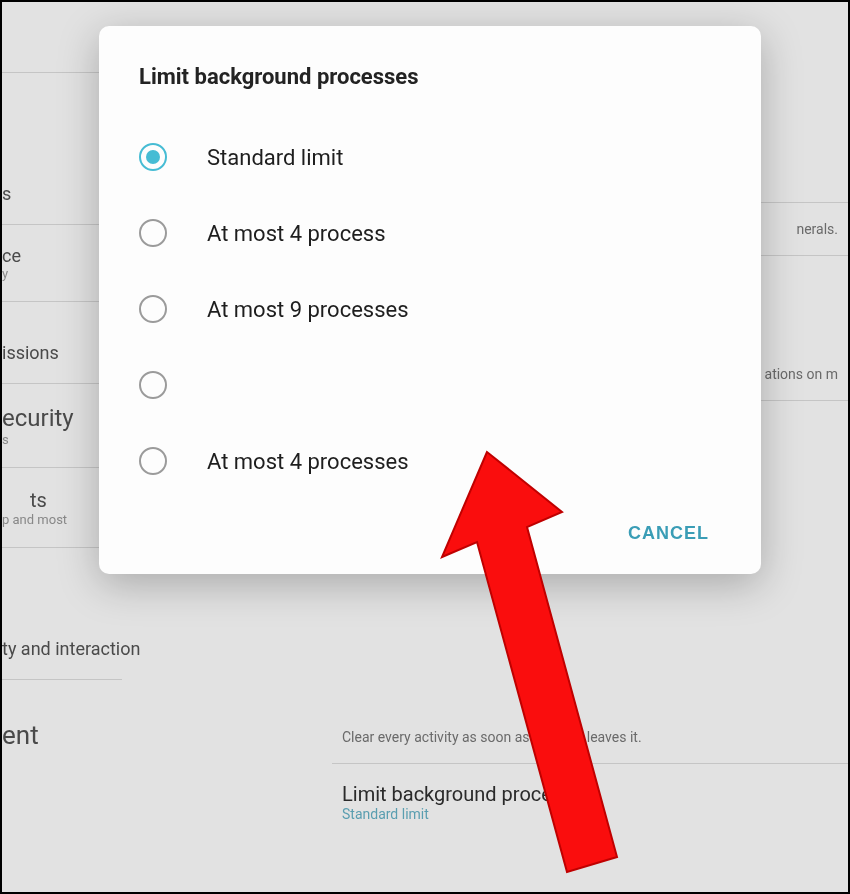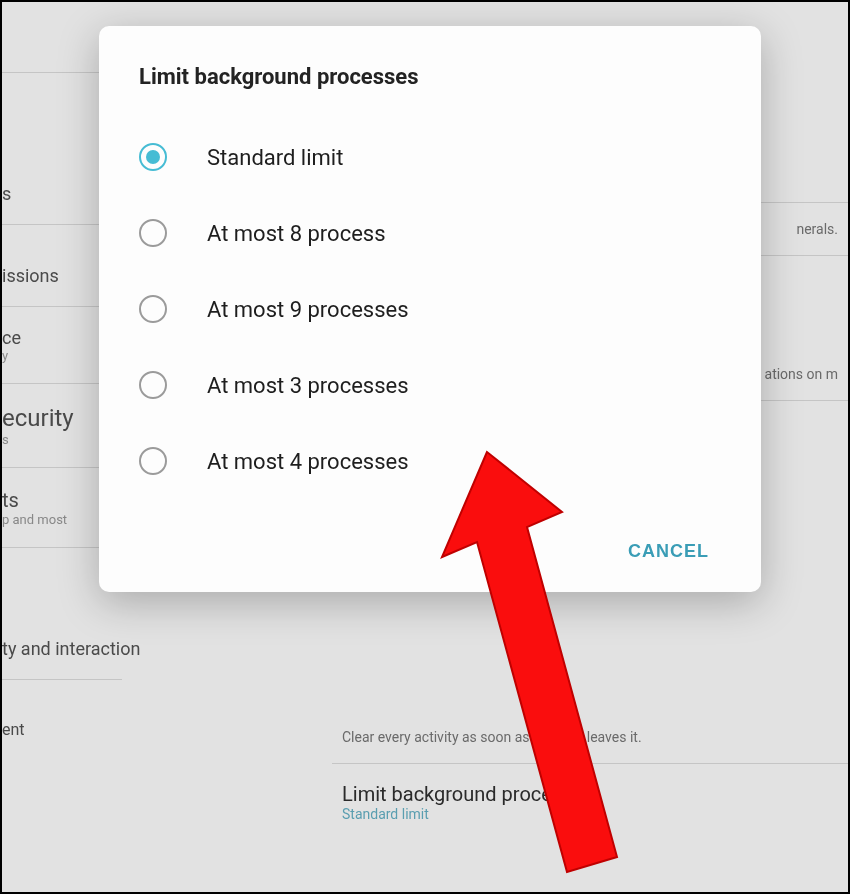--- a/index.html
+++ b/index.html
@@ -117,58 +117,57 @@
       padding: 24px 12px 10px 0;
     }
     .cancel-btn {
       font-size: 18px;
       font-weight: 700;
       color: #3a9db6;
       letter-spacing: 1px;
       cursor: pointer;
       background: none;
       border: none;
-      margin-top: 18px;
     }
     
     .arrow-annotation {
       position: absolute;
       pointer-events: none;
       z-index: 1000;
     }
   </style>
 </head>
 <body>
 
 <div class="bg-page">
   <div class="bg-left">
     <div class="bg-left-item" style="margin-top:30px;"></div>
     <div class="bg-left-item" style="margin-top:90px;">
       <div>s</div>
     </div>
-    <div class="bg-left-item" style="padding-top:40px;">
-      <div>issions</div>
-    </div>
     <div class="bg-left-item">
       <div>ce</div>
       <div class="sub">y</div>
     </div>
+    <div class="bg-left-item" style="padding-top:40px;">
+      <div>issions</div>
+    </div>
     <div class="bg-left-item">
       <div style="font-size:24px;">ecurity</div>
       <div class="sub">s</div>
     </div>
     <div class="bg-left-item">
-      <div style="font-size:20px;">ts</div>
+      <div style="font-size:20px;margin-left:28px;">ts</div>
       <div class="sub">p and most</div>
     </div>
     <div class="bg-left-item" style="padding-top:90px;">
       <div>ty and interaction</div>
     </div>
     <div class="bg-left-item" style="padding-top:40px;border-bottom:none;">
-      <div style="font-size:16px;">ent</div>
+      <div style="font-size:26px;">ent</div>
     </div>
   </div>
 
   <div class="bg-right">
     <div class="bg-right-item" style="margin-top:200px;text-align:right;border-top:1px solid #c5c5c5;">
       <div class="desc">nerals.</div>
     </div>
     <div class="bg-right-item" style="padding-top:110px;text-align:right;">
       <div class="desc">ations on m</div>
     </div>
@@ -190,31 +189,30 @@
       <div class="radio-option">
         <div class="radio-circle selected">
           <div class="radio-dot"></div>
         </div>
         <div class="radio-label">Standard limit</div>
       </div>
 
 
       <div class="radio-option">
         <div class="radio-circle"></div>
-        <div class="radio-label">At most 8 process</div>
+        <div class="radio-label">At most 4 process</div>
       </div>
 
       <div class="radio-option">
         <div class="radio-circle"></div>
         <div class="radio-label">At most 9 processes</div>
       </div>
 
       <div class="radio-option">
         <div class="radio-circle"></div>
-        <div class="radio-label">At most 3 processes</div>
       </div>
 
       <div class="radio-option">
         <div class="radio-circle"></div>
         <div class="radio-label">At most 4 processes</div>
       </div>
 
     </div>
     <div class="dialog-actions">
       <button class="cancel-btn">CANCEL</button>

